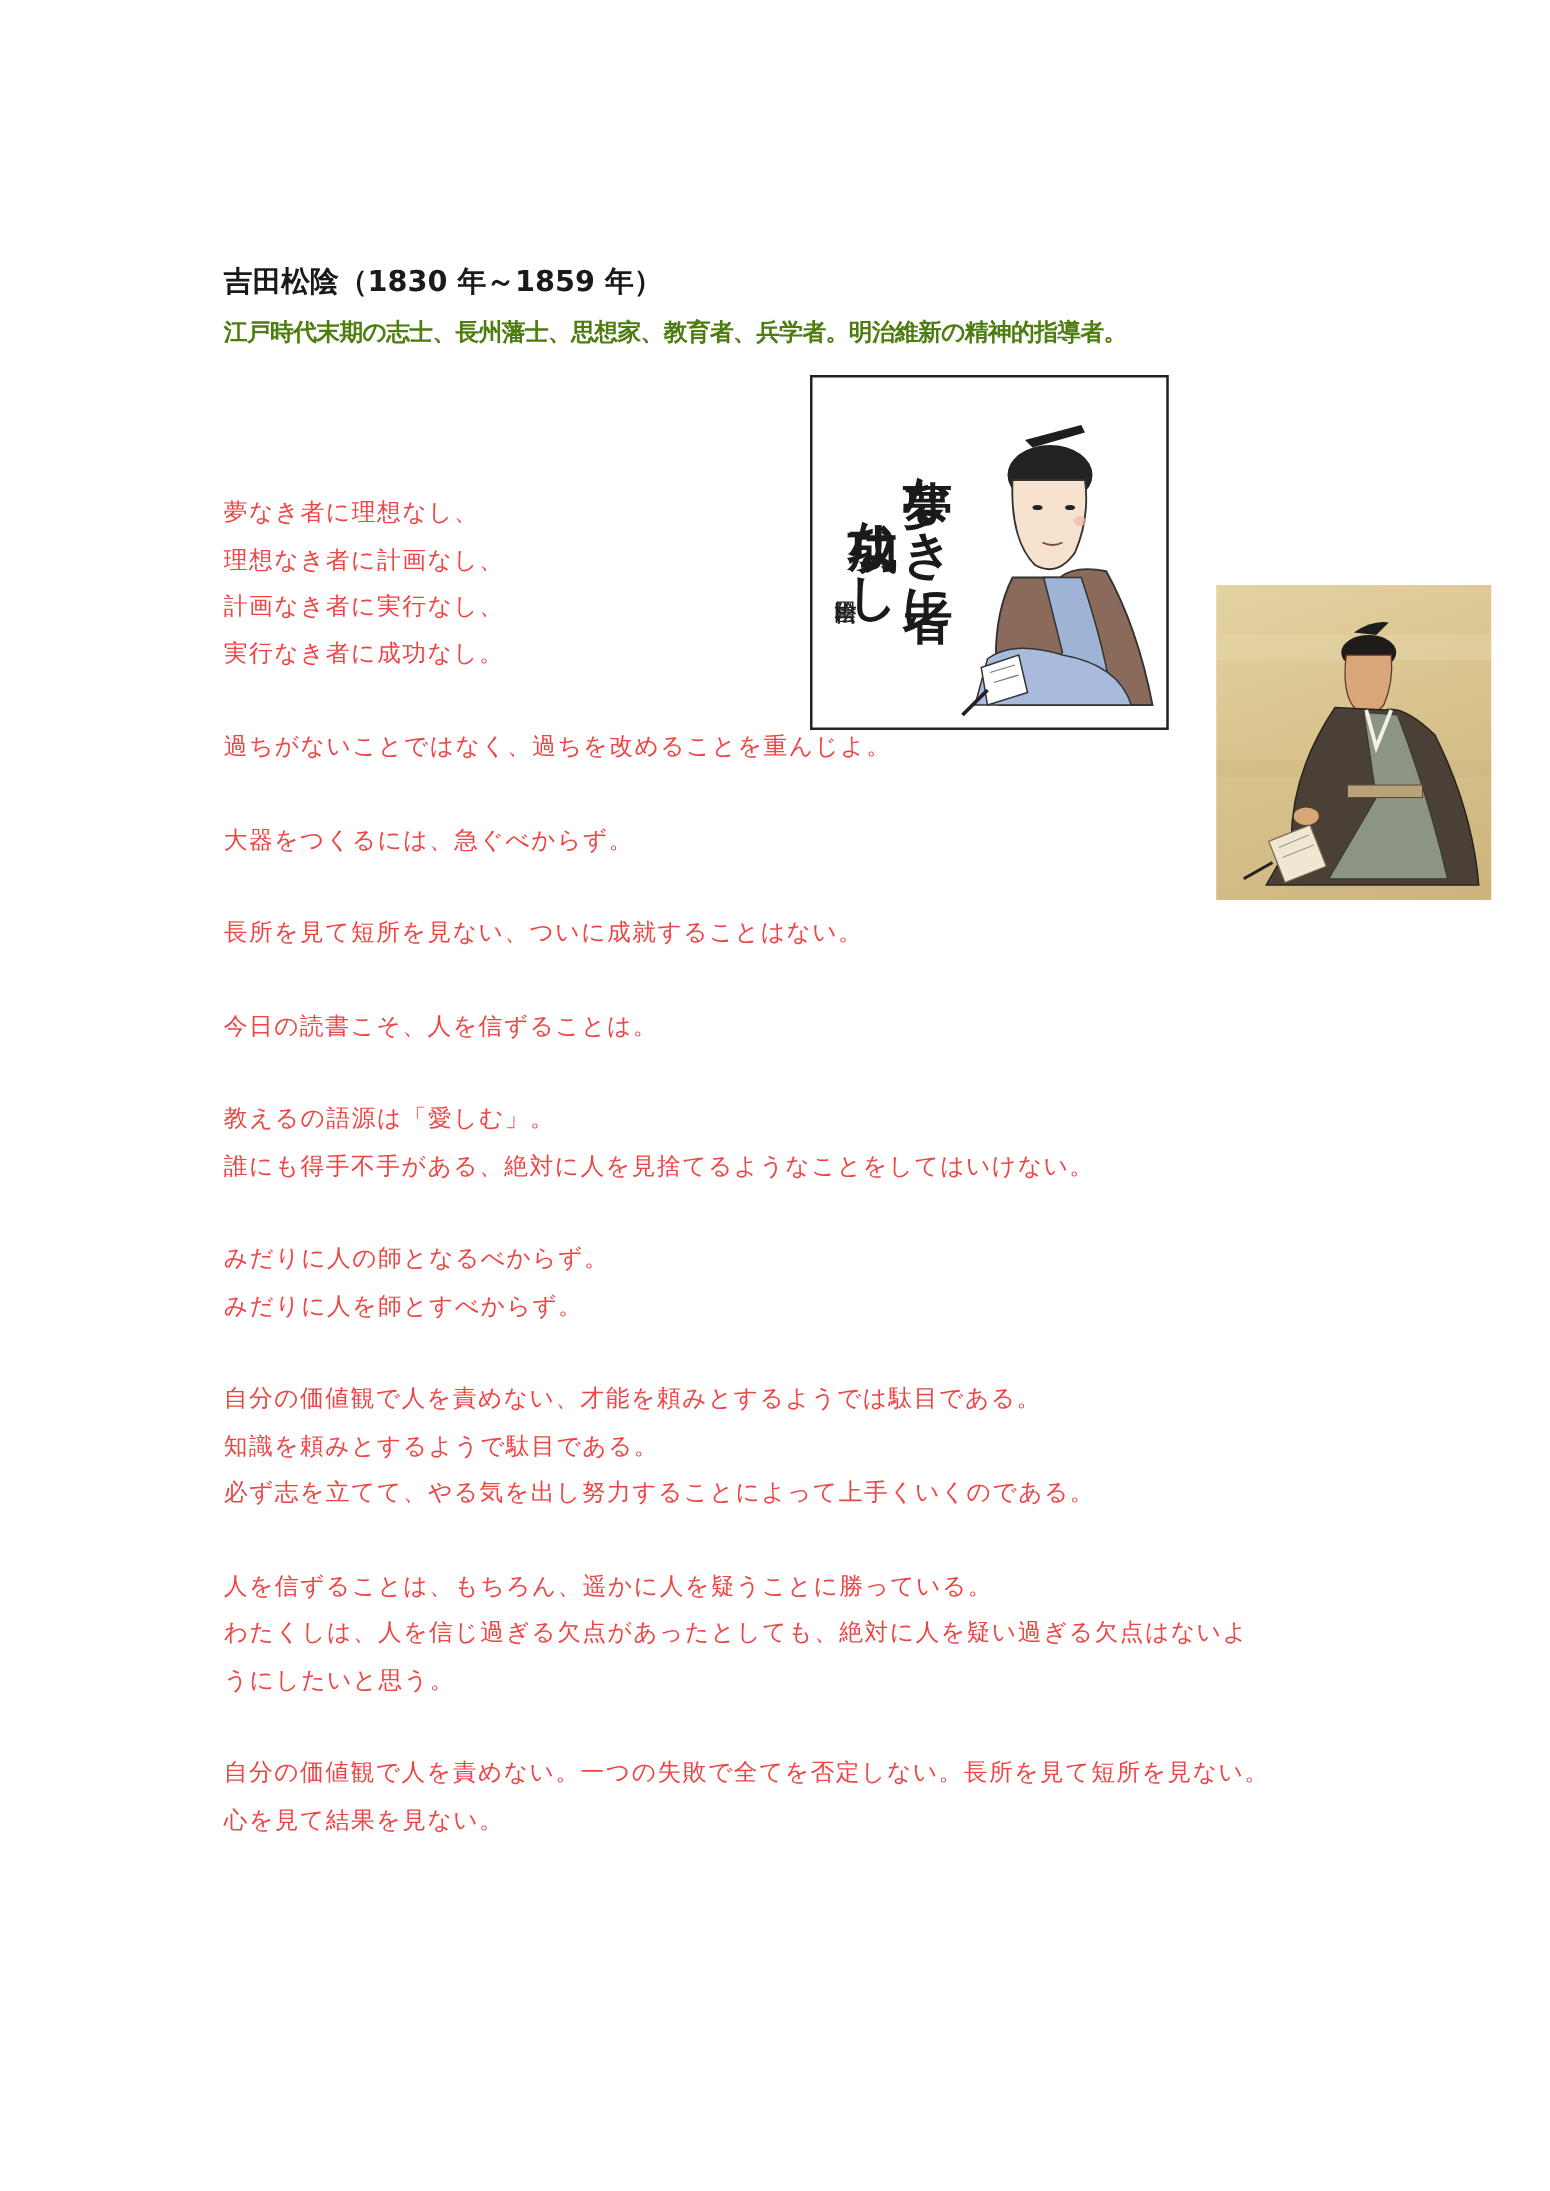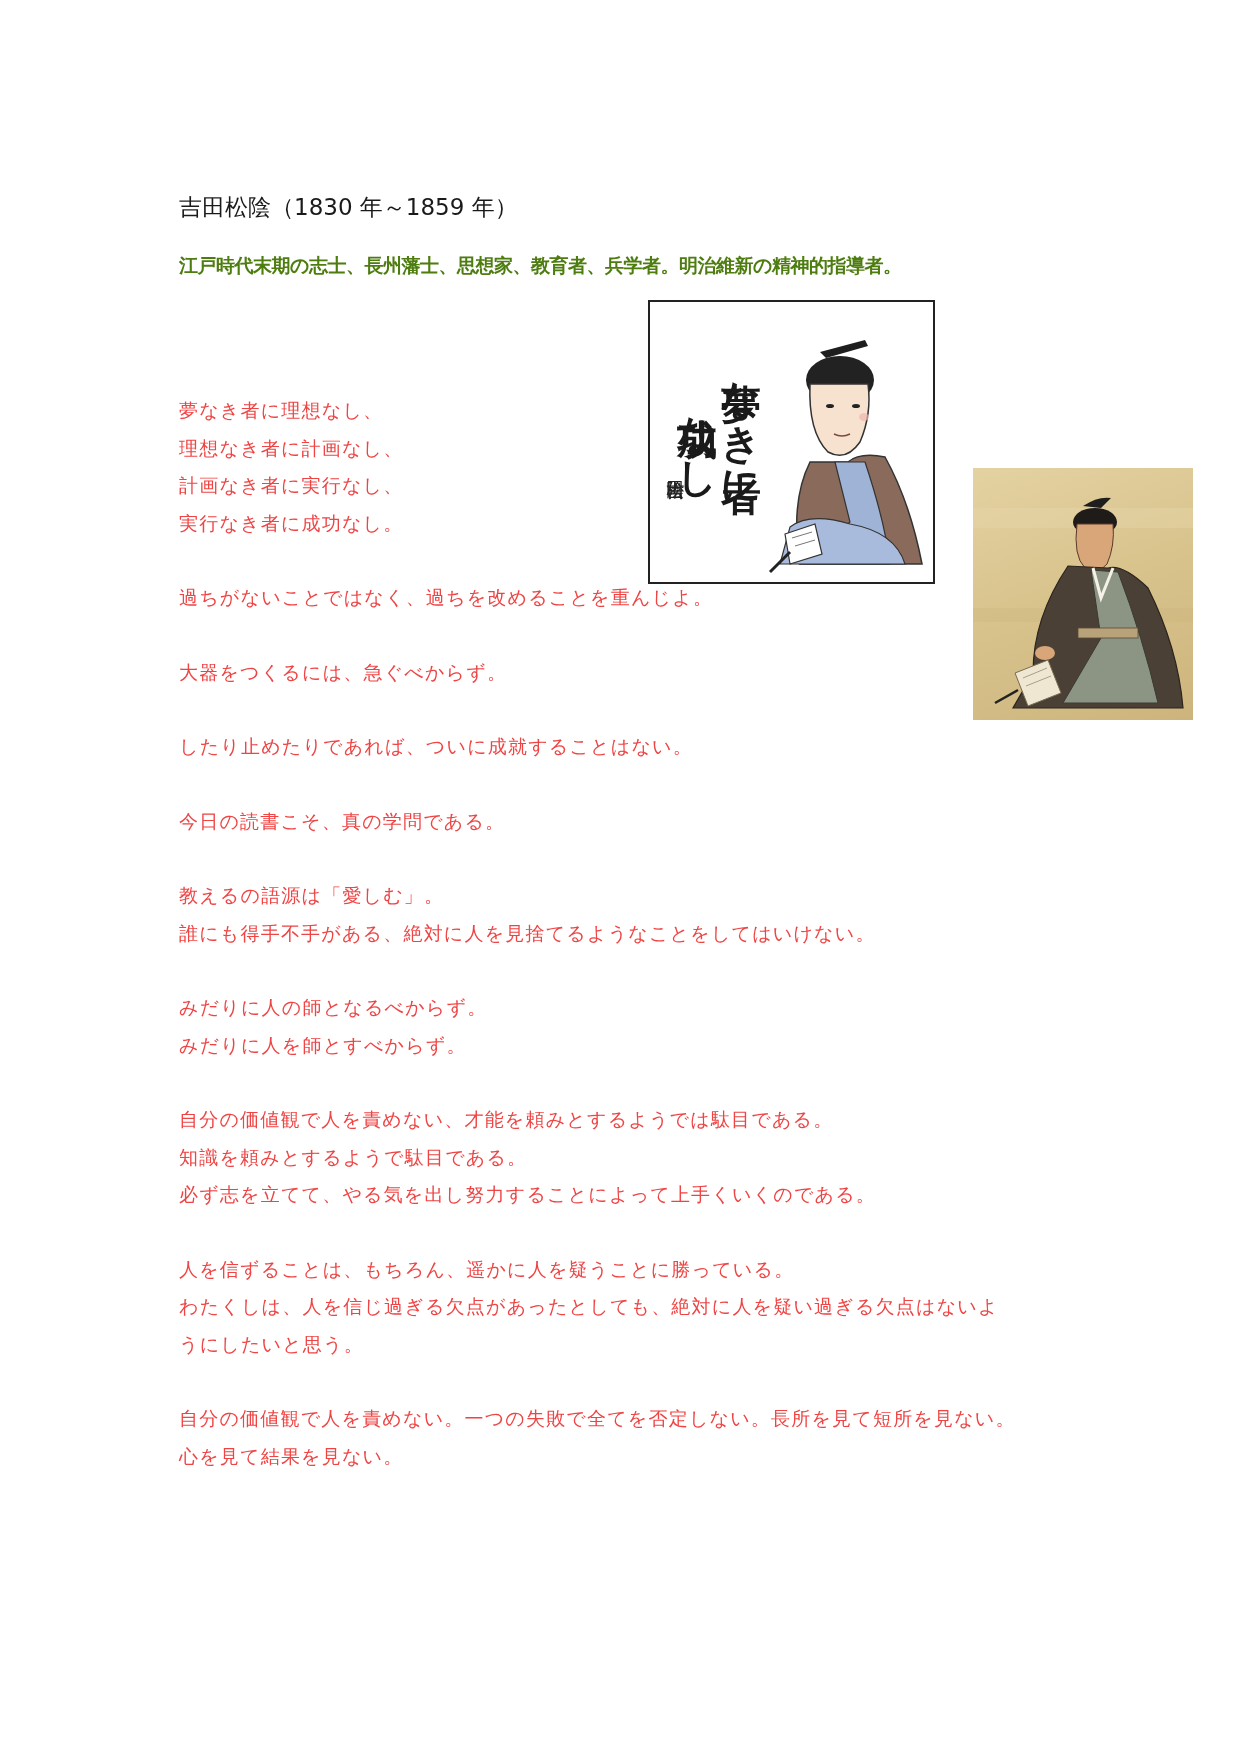--- a/index.html
+++ b/index.html
@@ -11,23 +11,23 @@
       width: 1240px;
       height: 1753px;
       position: relative;
       overflow: hidden;
       font-family: "DejaVu Sans", "Liberation Sans", sans-serif;
       color: #111111;
     }
     .page-title {
       position: absolute;
       left: 179px;
-      top: 192px;
+      top: 210px;
       font-size: 23px;
-      font-weight: normal;
+      font-weight: bold;
       color: #1a1a1a;
       letter-spacing: 0px;
       white-space: nowrap;
     }
     .page-subtitle {
       position: absolute;
       left: 179px;
       top: 253px;
       font-size: 19px;
       font-weight: bold;
@@ -149,24 +149,24 @@
       <div class="quote-line">計画なき者に実行なし、</div>
       <div class="quote-line">実行なき者に成功なし。</div>
     </div>
     <div class="quote-block">
       <div class="quote-line">過ちがないことではなく、過ちを改めることを重んじよ。</div>
     </div>
     <div class="quote-block">
       <div class="quote-line">大器をつくるには、急ぐべからず。</div>
     </div>
     <div class="quote-block">
-      <div class="quote-line">したり止めたりであれば、ついに成就することはない。</div>
+      <div class="quote-line">長所を見て短所を見ない、ついに成就することはない。</div>
     </div>
     <div class="quote-block">
-      <div class="quote-line">今日の読書こそ、真の学問である。</div>
+      <div class="quote-line">今日の読書こそ、人を信ずることは。</div>
     </div>
     <div class="quote-block">
       <div class="quote-line">教えるの語源は「愛しむ」。</div>
       <div class="quote-line">誰にも得手不手がある、絶対に人を見捨てるようなことをしてはいけない。</div>
     </div>
     <div class="quote-block">
       <div class="quote-line">みだりに人の師となるべからず。</div>
       <div class="quote-line">みだりに人を師とすべからず。</div>
     </div>
     <div class="quote-block">

